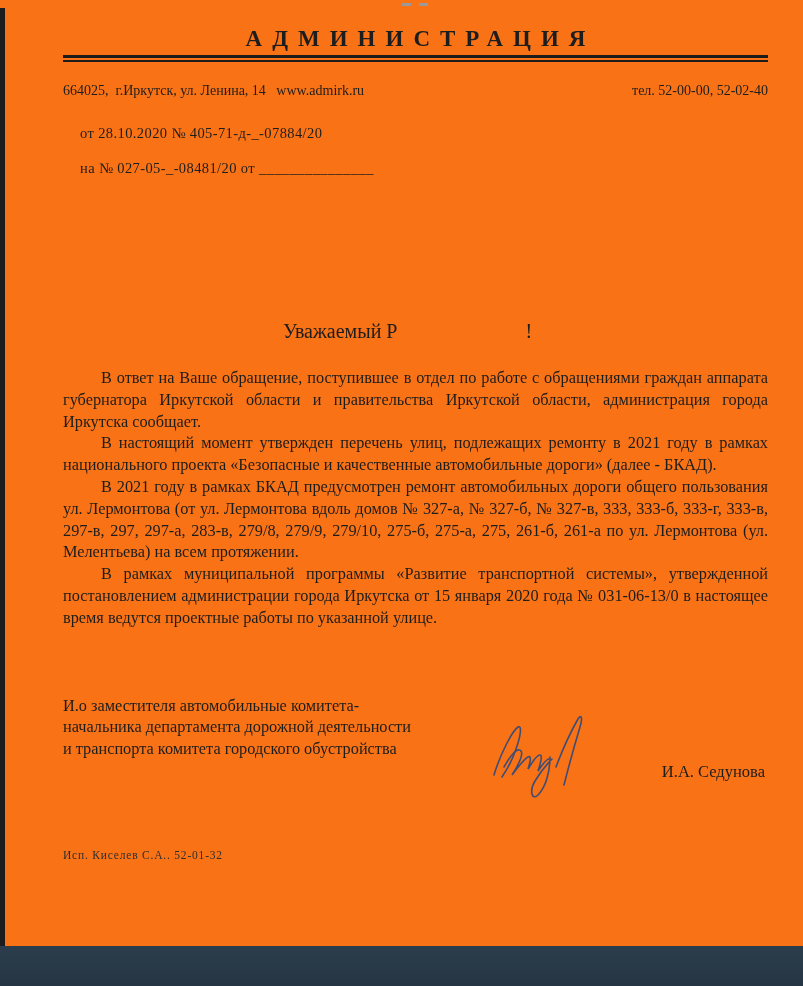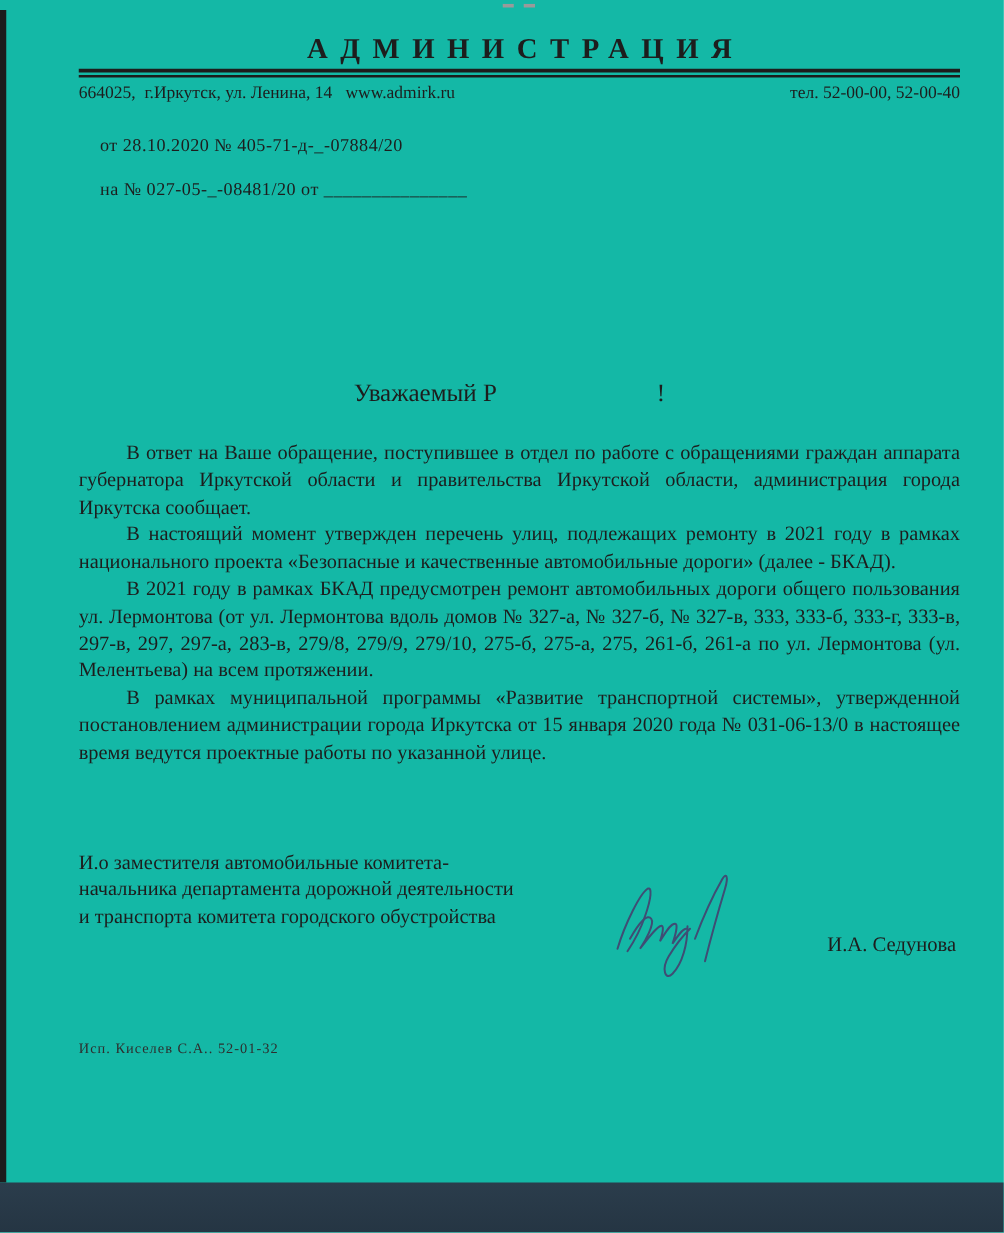--- a/index.html
+++ b/index.html
@@ -1,21 +1,21 @@
 <!DOCTYPE html>
 <html><head>
 <meta charset="utf-8">
 <style>
   html, body { margin: 0; padding: 0; }
   body { font-family: "Liberation Serif", serif; }
   .screen {
     position: relative;
     width: 803px;
     height: 986px;
-    background: #14b8a6;
+    background: #f97316;
     overflow: hidden;
   }
   
   .edge-strip {
     position: absolute;
     left: 0; top: 8px;
     width: 5px; height: 938px;
     background: #1c1c1c;
   }
   
@@ -47,21 +47,21 @@
     line-height: 26px;
     white-space: nowrap;
   }
   .double-rule {
     margin-top: 3px;
     height: 2px;
     border-top: 3px solid #1c1c1c;
     border-bottom: 2px solid #1c1c1c;
   }
   .address-row {
-    margin-top: 4px;
+    margin-top: 20px;
     display: flex;
     justify-content: space-between;
     font-size: 14px;
     line-height: 18px;
   }
   .pre { white-space: pre; }
   .ref-line {
     margin-left: 17px;
     font-size: 14.5px;
     line-height: 18px;
@@ -138,21 +138,21 @@
   </div>
 
   <div class="content">
 
     <div class="doc-title">АДМИНИСТРАЦИЯ</div>
 
     <div class="double-rule"></div>
 
     <div class="address-row">
       <span class="pre">664025,  г.Иркутск, ул. Ленина, 14   www.admirk.ru</span>
-      <span class="pre">тел. 52-00-00, 52-00-40</span>
+      <span class="pre">тел. 52-00-00, 52-02-40</span>
     </div>
 
     <div class="ref-line ref-out">от 28.10.2020 № 405-71-д-_-07884/20</div>
 
     <div class="ref-line ref-in">на № 027-05-_-08481/20 от _______________</div>
 
     <div class="salutation">
       <span>Уважаемый Р</span><span class="redacted-gap"></span><span>!</span>
     </div>
 

